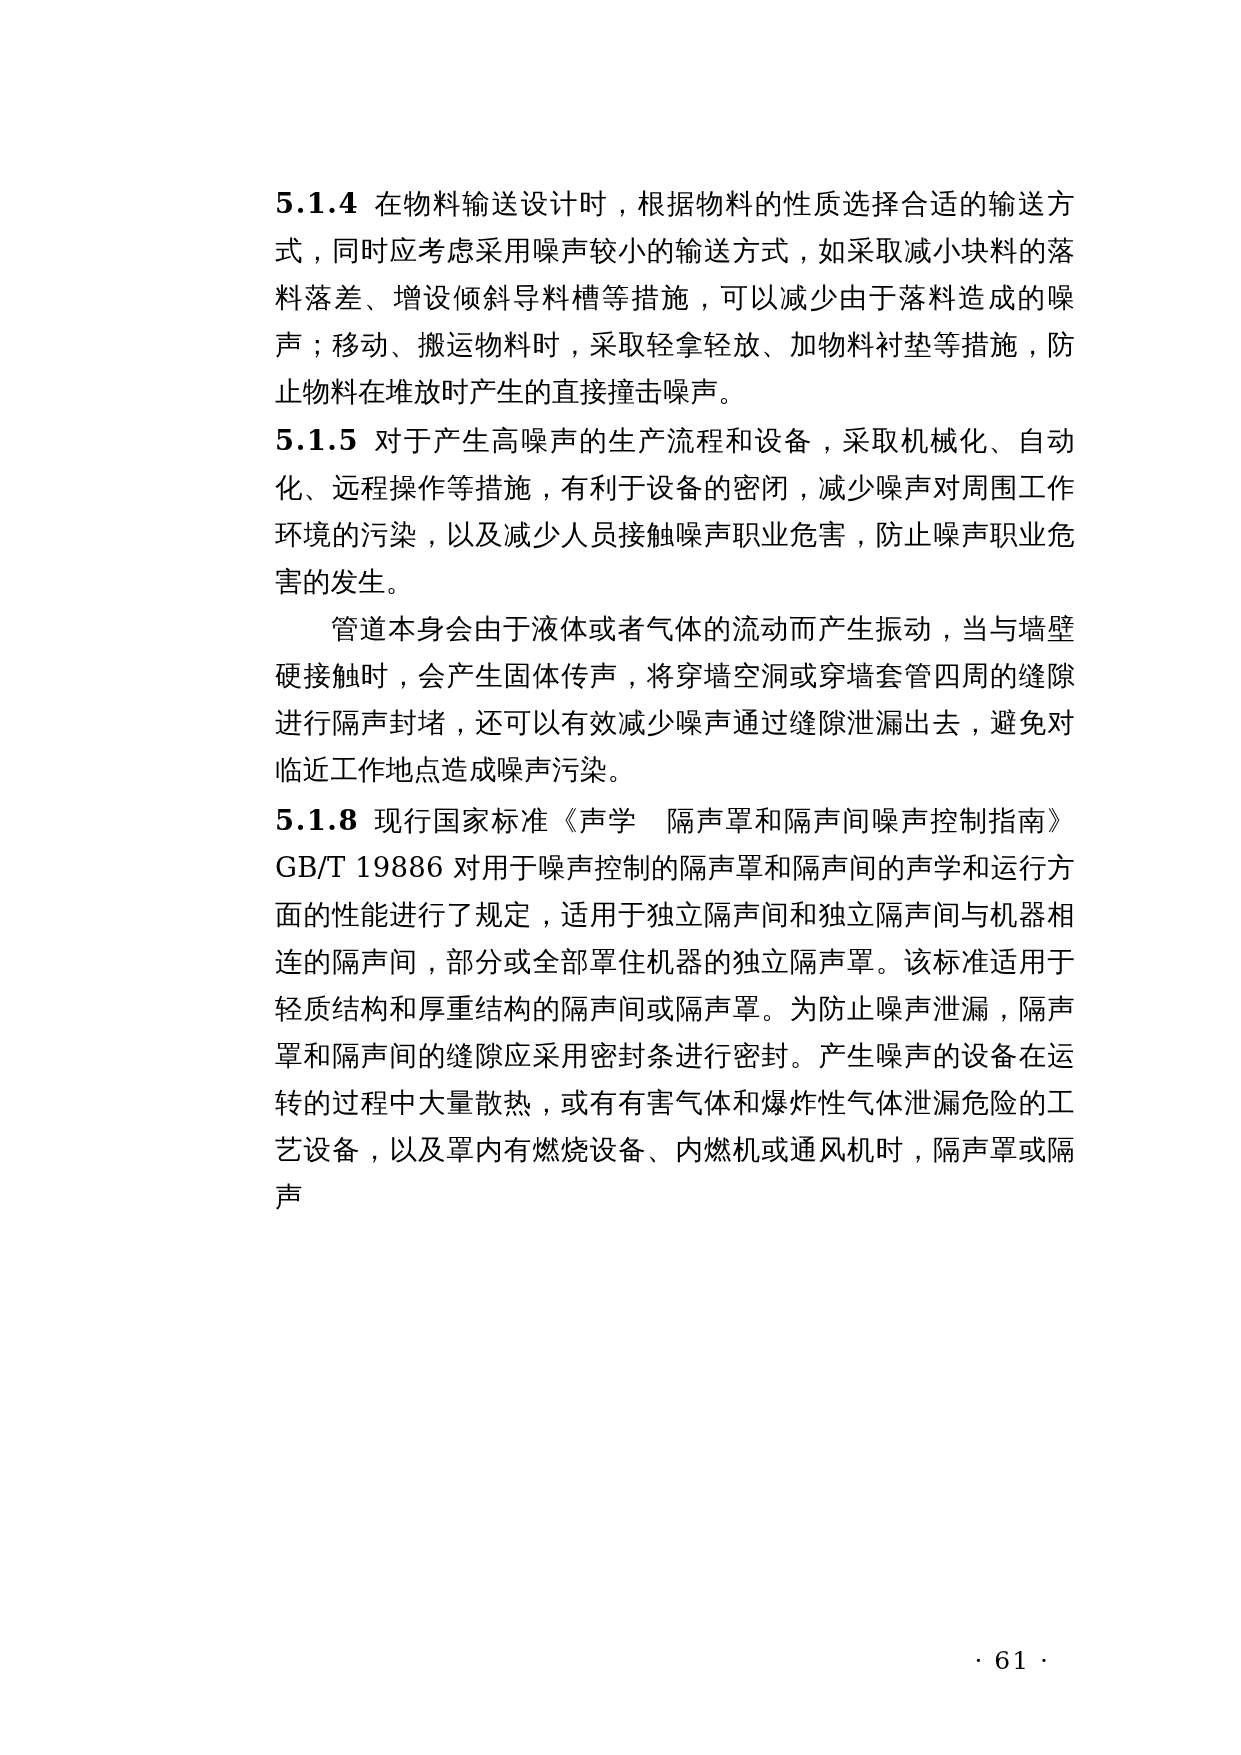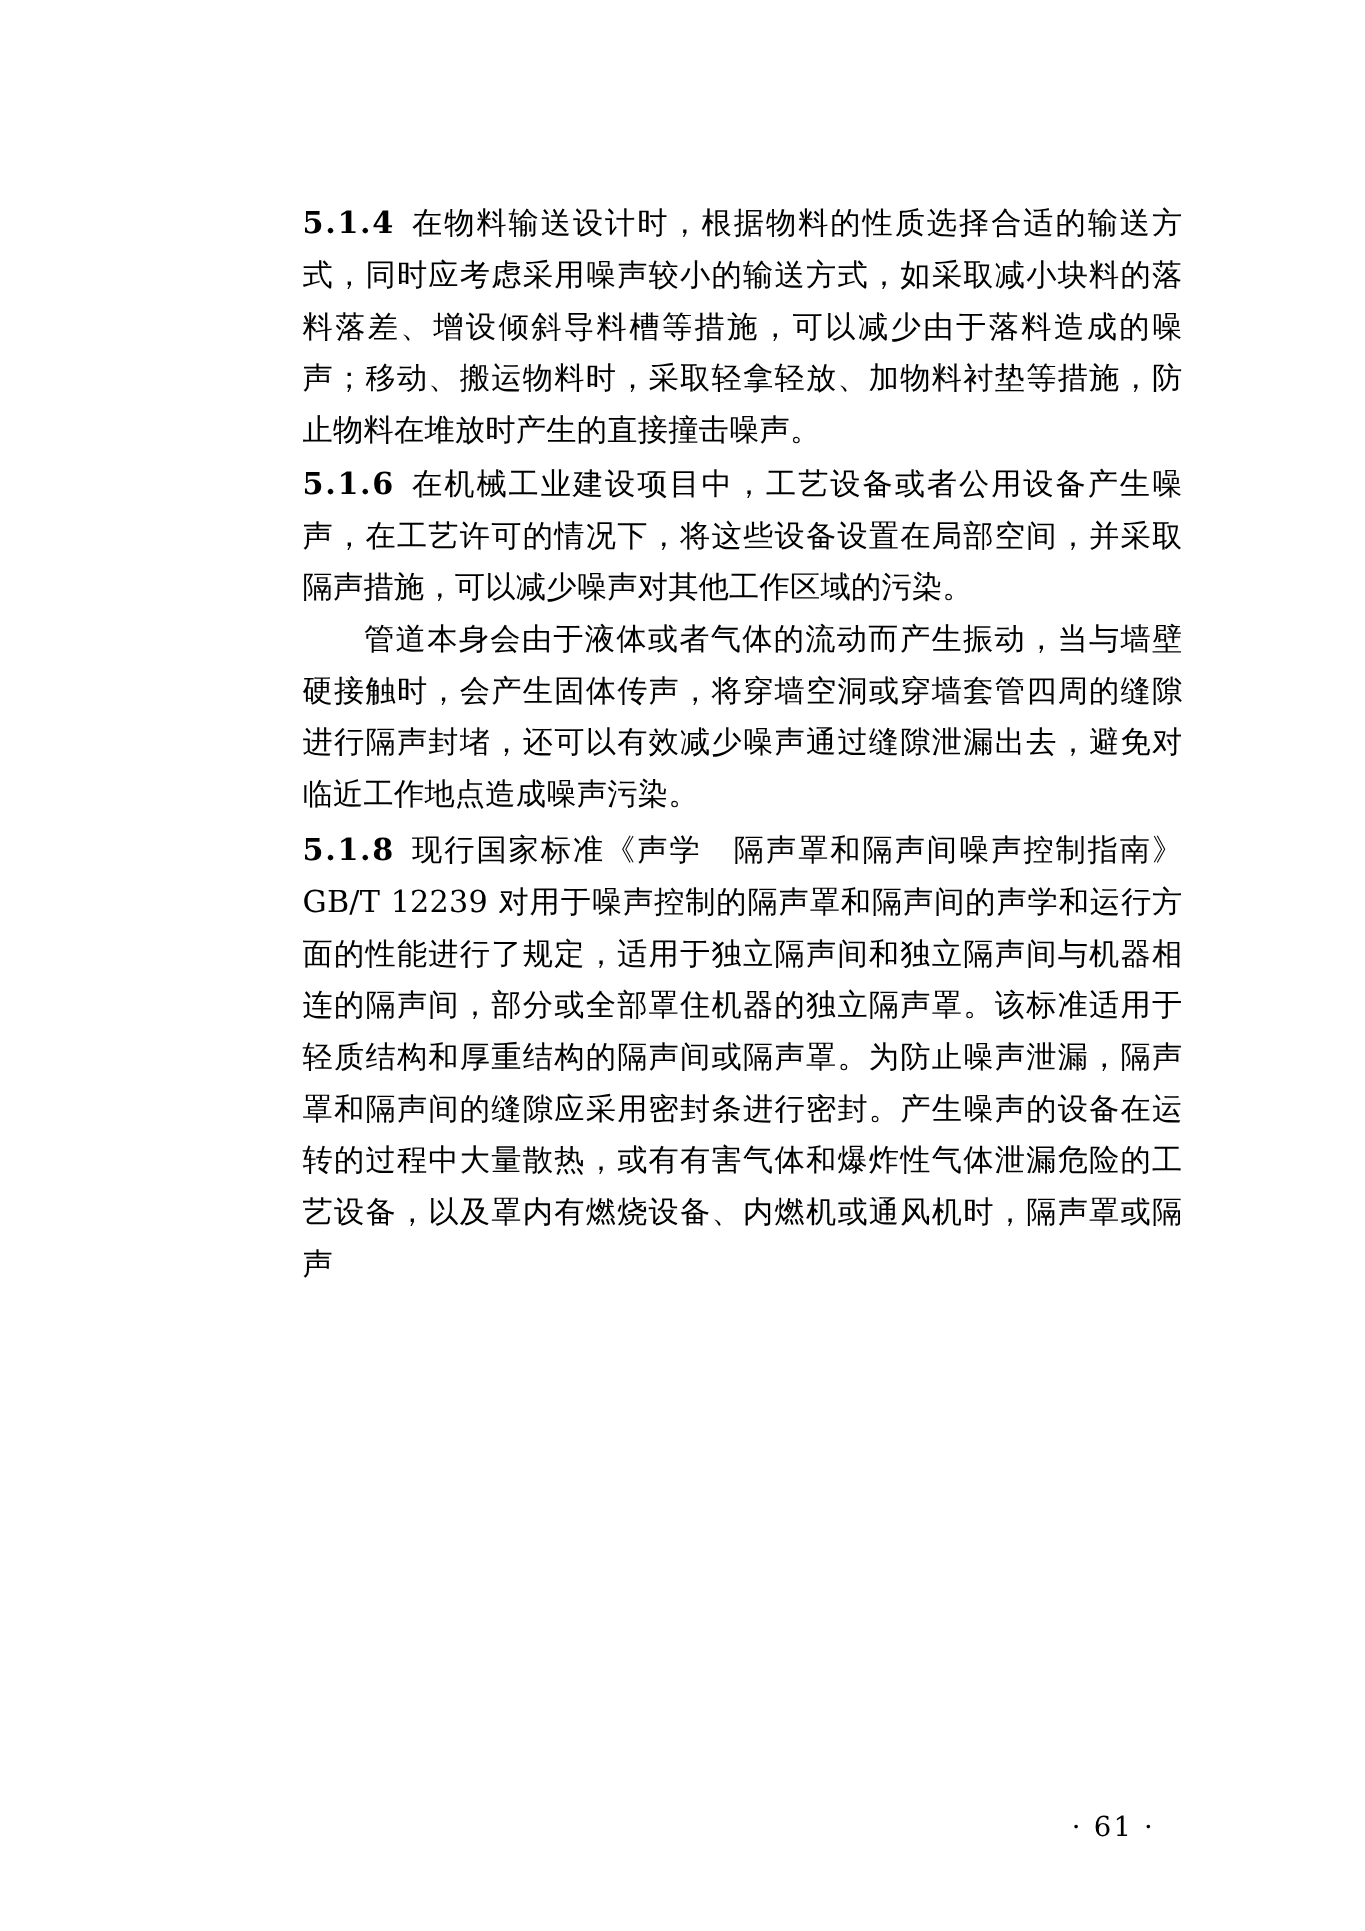--- a/index.html
+++ b/index.html
@@ -56,30 +56,30 @@
 </head>
 <body>
 
 <div class="page">
   <div class="content">
 
     <p class="para">
       <span class="num">5.1.4</span><span>在物料输送设计时，根据物料的性质选择合适的输送方式，同时应考虑采用噪声较小的输送方式，如采取减小块料的落料落差、增设倾斜导料槽等措施，可以减少由于落料造成的噪声；移动、搬运物料时，采取轻拿轻放、加物料衬垫等措施，防止物料在堆放时产生的直接撞击噪声。</span>
     </p>
 
+    <p class="para">
+      <span class="num">5.1.5</span><span>对于产生高噪声的生产流程和设备，采取机械化、自动化、远程操作等措施，有利于设备的密闭，减少噪声对周围工作环境的污染，以及减少人员接触噪声职业危害，防止噪声职业危害的发生。</span>
+    </p>
 
-    <p class="para">
-      <span class="num">5.1.6</span><span>在机械工业建设项目中，工艺设备或者公用设备产生噪声，在工艺许可的情况下，将这些设备设置在局部空间，并采取隔声措施，可以减少噪声对其他工作区域的污染。</span>
-    </p>
 
 
     <p class="para indent">
       <span>管道本身会由于液体或者气体的流动而产生振动，当与墙壁硬接触时，会产生固体传声，将穿墙空洞或穿墙套管四周的缝隙进行隔声封堵，还可以有效减少噪声通过缝隙泄漏出去，避免对临近工作地点造成噪声污染。</span>
     </p>
 
     <p class="para">
-      <span class="num">5.1.8</span><span>现行国家标准《声学　隔声罩和隔声间噪声控制指南》GB/T 12239 对用于噪声控制的隔声罩和隔声间的声学和运行方面的性能进行了规定，适用于独立隔声间和独立隔声间与机器相连的隔声间，部分或全部罩住机器的独立隔声罩。该标准适用于轻质结构和厚重结构的隔声间或隔声罩。为防止噪声泄漏，隔声罩和隔声间的缝隙应采用密封条进行密封。产生噪声的设备在运转的过程中大量散热，或有有害气体和爆炸性气体泄漏危险的工艺设备，以及罩内有燃烧设备、内燃机或通风机时，隔声罩或隔声</span>
+      <span class="num">5.1.8</span><span>现行国家标准《声学　隔声罩和隔声间噪声控制指南》GB/T 19886 对用于噪声控制的隔声罩和隔声间的声学和运行方面的性能进行了规定，适用于独立隔声间和独立隔声间与机器相连的隔声间，部分或全部罩住机器的独立隔声罩。该标准适用于轻质结构和厚重结构的隔声间或隔声罩。为防止噪声泄漏，隔声罩和隔声间的缝隙应采用密封条进行密封。产生噪声的设备在运转的过程中大量散热，或有有害气体和爆炸性气体泄漏危险的工艺设备，以及罩内有燃烧设备、内燃机或通风机时，隔声罩或隔声</span>
     </p>
 
   </div>
 
   <div class="footer">· 61 ·</div>
 </div>
 
 </body></html>

